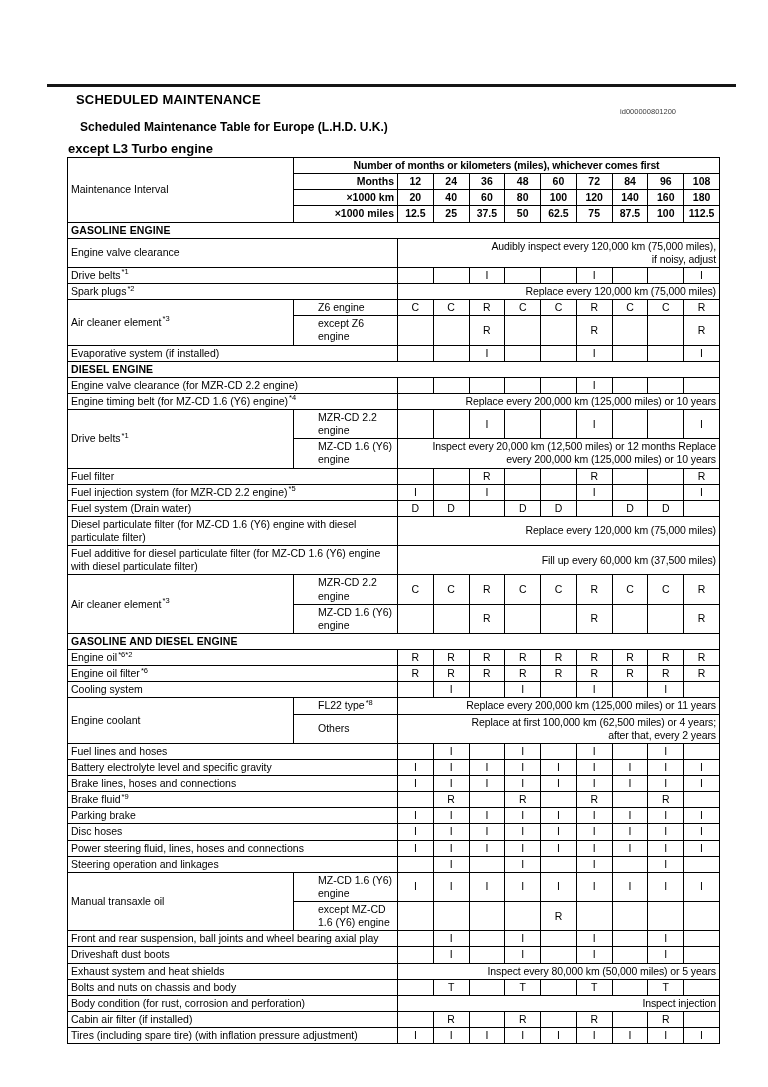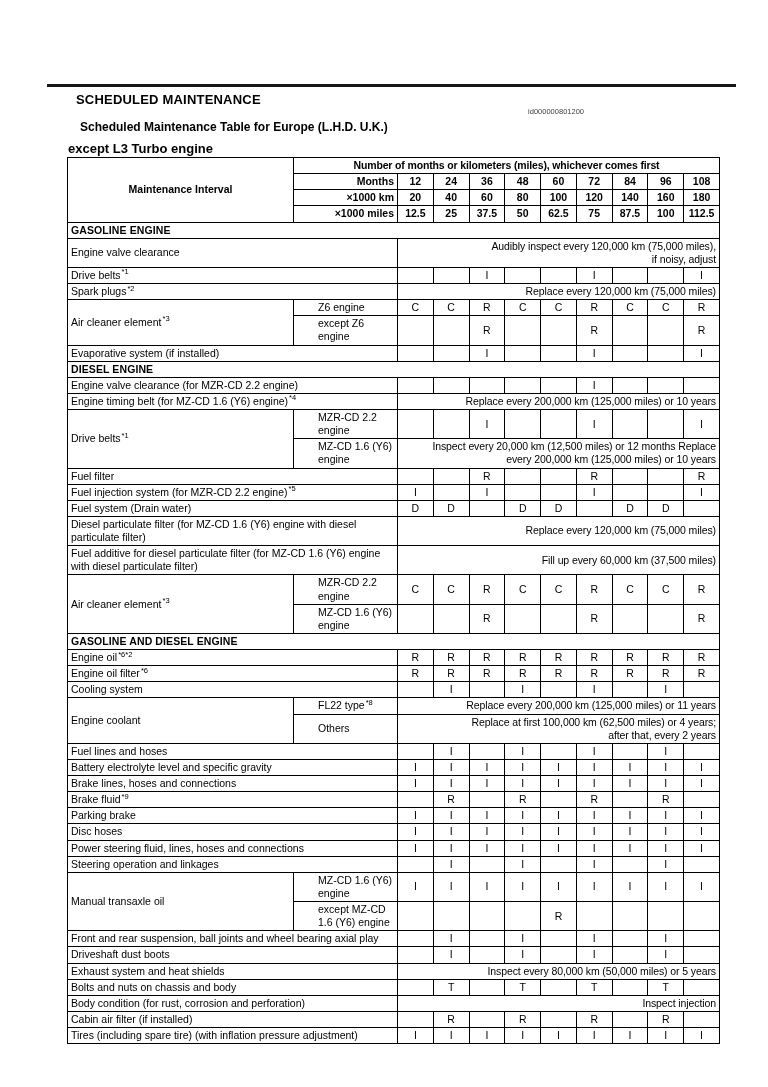--- a/index.html
+++ b/index.html
@@ -13,40 +13,40 @@
   }
   .top-rule {
     position: absolute; left: 47px; top: 84px;
     width: 689px; height: 3px; background: #161616;
   }
   .title {
     position: absolute; left: 68px; top: 92px;
     font-size: 13px; font-weight: 700; letter-spacing: .2px; margin-left: 8px;
   }
   .docid {
-    position: absolute; left: 0; top: 107px; width: 584px;
+    position: absolute; left: 0; top: 107px; width: 676px;
     text-align: right; font-size: 7.5px; color: #3c3c3c;
   }
   .subtitle {
     position: absolute; left: 80px; top: 120px;
     font-size: 12px; font-weight: 700;
   }
   .subnote {
     position: absolute; left: 68px; top: 141px;
     font-size: 13px; font-weight: 700;
   }
   table.mt {
     position: absolute; left: 67px; top: 157px;
     width: 653px;
     border-collapse: collapse; table-layout: fixed;
     font-size: 10.5px; line-height: 1.25;
   }
   .mt td { border: 1px solid #000; padding: 1px 3px; vertical-align: middle; overflow: hidden; }
   .mt tr { height: 16px; }
-  .interval-head { font-weight: 700; text-align: center; }
+  .interval-head { font-weight: 400; }
   .span-head { font-weight: 700; text-align: center; white-space: nowrap; letter-spacing: -0.15px; padding: 1px 0 !important; }
   .unit-head { font-weight: 700; text-align: right; }
   .num-head { font-weight: 700; text-align: center; padding: 1px 0 !important; }
   .section { font-weight: 700; letter-spacing: .1px; }
   .mark { text-align: center; padding: 1px 0 !important; }
   .note { text-align: right; white-space: pre-line; letter-spacing: -0.1px; }
   .sub-inner { max-width: 92px; margin-left: 21px; }
   .mt sup { font-size: 7.5px; line-height: 0; vertical-align: super; margin-left: 1px; }
 </style>
 </head>

